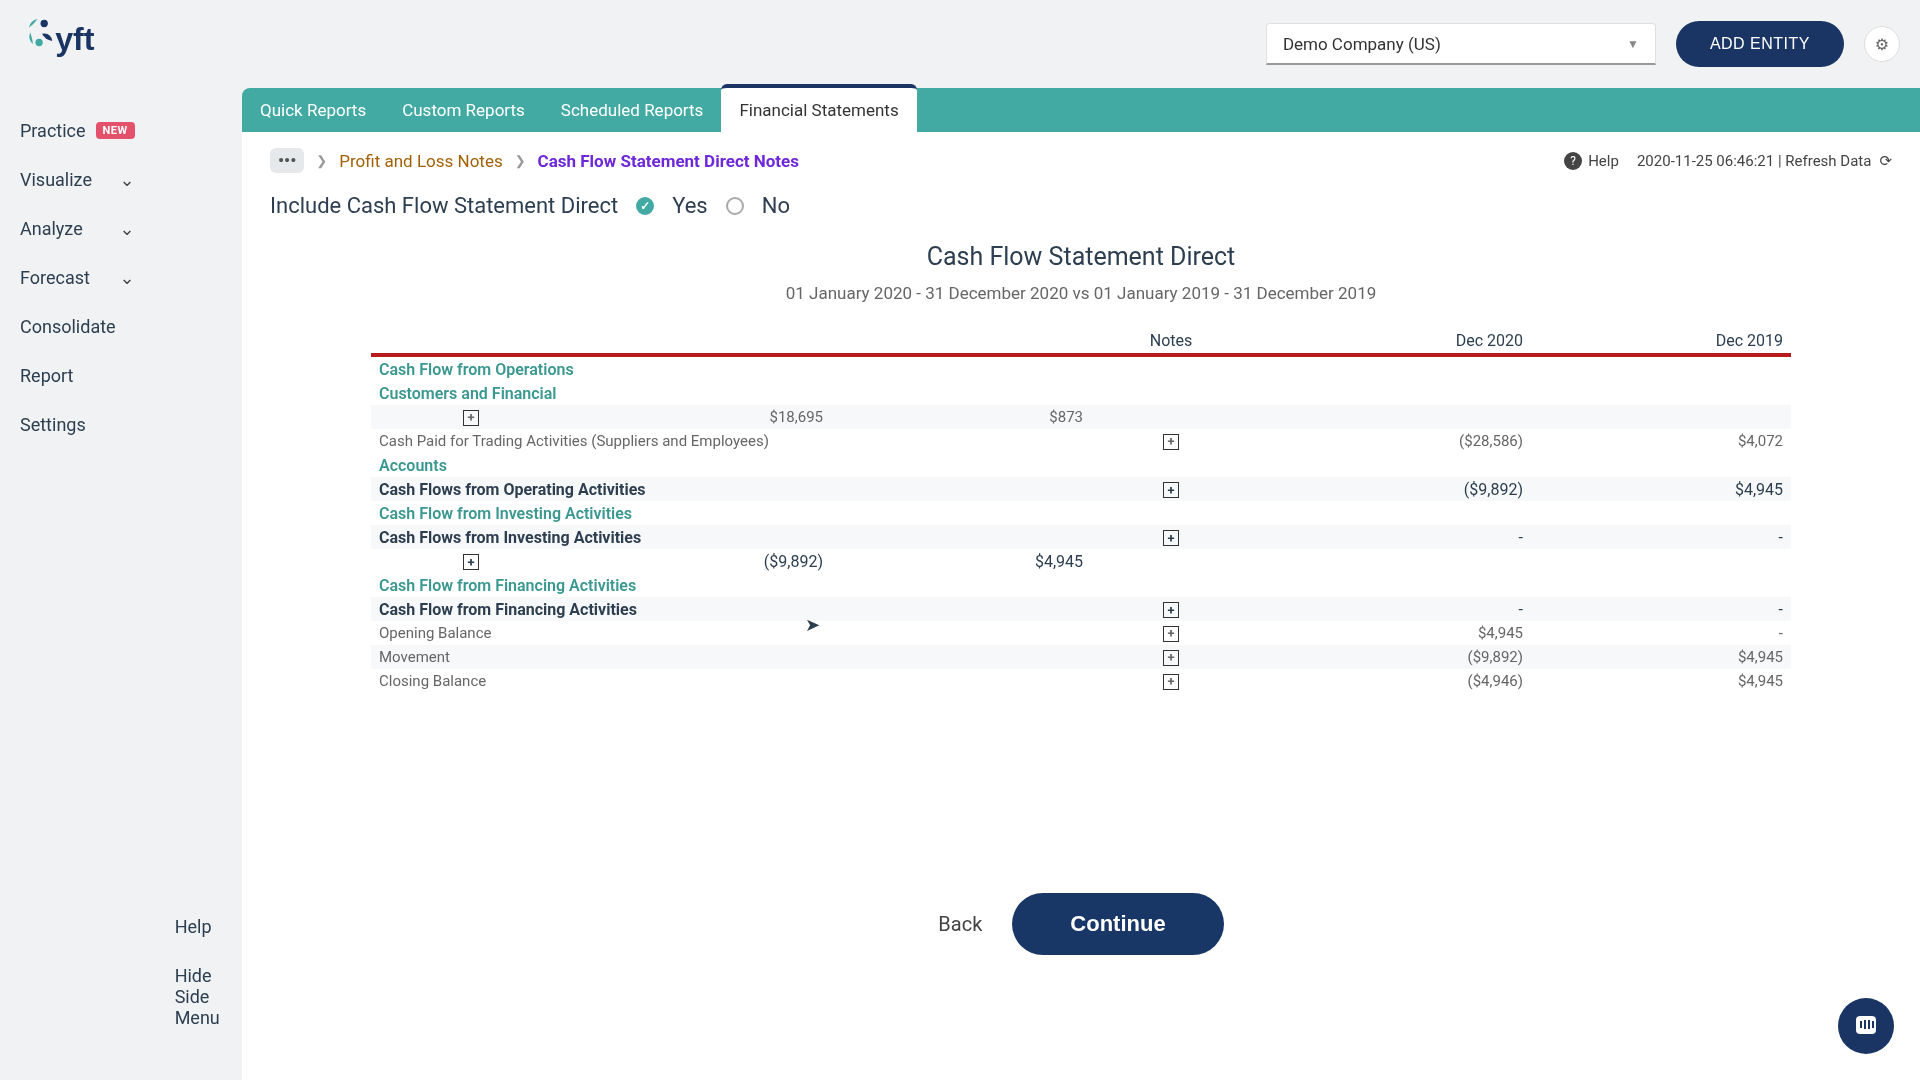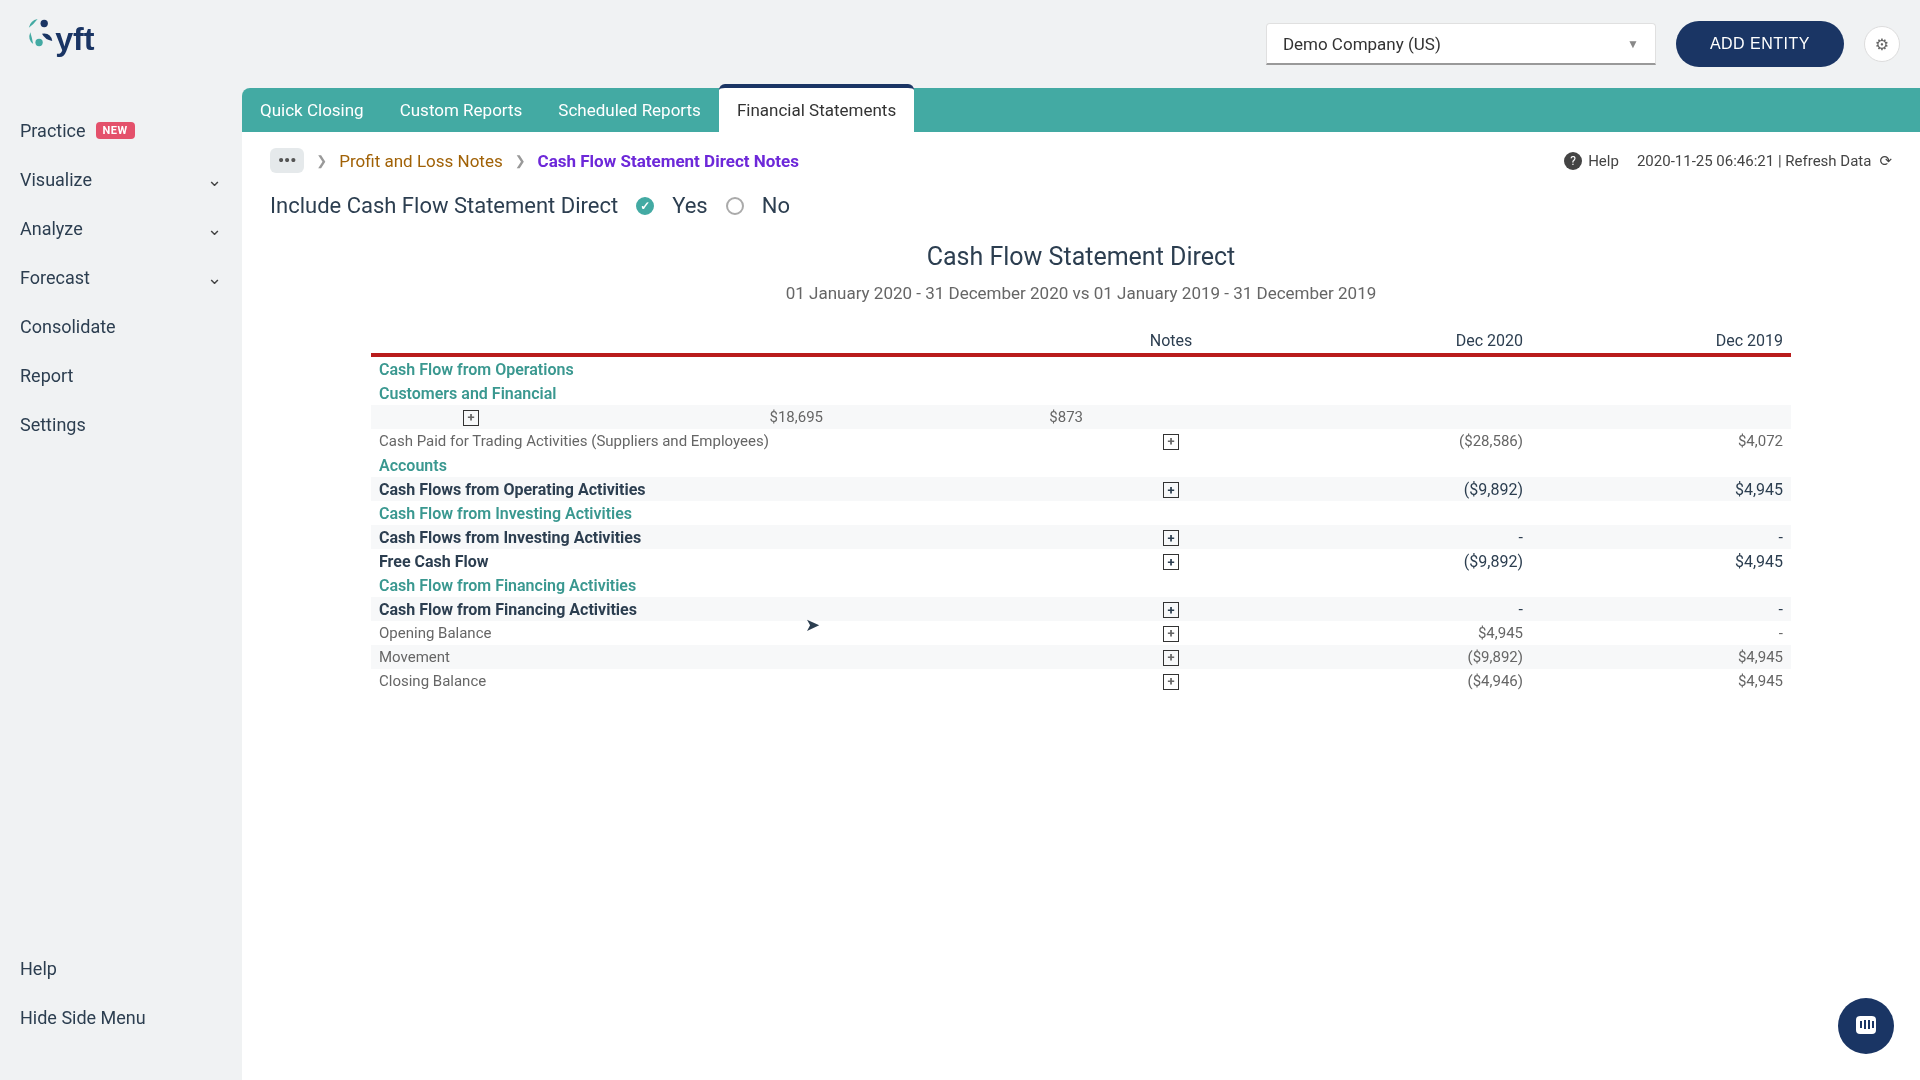--- a/index.html
+++ b/index.html
@@ -7,21 +7,21 @@
 .topbar{height:88px;display:flex;align-items:center;padding:0 20px;gap:20px}
 .logo{display:flex;align-items:center;gap:4px}
 .logo svg{width:110px;height:62px}
 .spacer{flex:1}
 .company-select{width:390px;height:42px;background:#fff;border:1px solid #e0e0e0;border-bottom:2px solid #999;border-radius:4px 4px 0 0;display:flex;align-items:center;padding:0 16px;font-size:17px;color:#333}
 .company-select .arrow{margin-left:auto;color:#888;font-size:12px}
 .add-entity{background:#1a3564;color:#fff;border:none;border-radius:999px;padding:14px 34px;font-size:16px;font-weight:500;letter-spacing:0.5px;cursor:pointer}
 .gear-btn{width:36px;height:36px;border-radius:50%;background:#fff;display:flex;align-items:center;justify-content:center;cursor:pointer;border:1px solid #ddd;color:#666}
 
 .layout{display:flex;height:calc(100% - 88px)}
-.sidebar{width:242px;padding:18px 0;display:flex;flex-direction:column}
+.sidebar{width:242px;padding:18px 0;display:flex;}
 .sidebar-item{padding:14px 20px;font-size:18px;display:flex;align-items:center;gap:10px;cursor:pointer}
 .badge-new{background:#e4516b;color:#fff;font-size:11px;font-weight:700;padding:2px 7px;border-radius:4px;letter-spacing:0.5px}
 .chevron{margin-left:auto;color:#444}
 .sidebar-bottom{margin-top:auto;padding-bottom:20px}
 
 .main{flex:1;display:flex;flex-direction:column}
 .tabs{background:#43aaa3;display:flex;align-items:center;height:44px;border-radius:8px 0 0 0;color:#fff;font-size:17px}
 .tab{padding:0 18px;height:100%;display:flex;align-items:center;cursor:pointer}
 .tab.active{background:#fff;color:#333;border-top:4px solid #1a3564;border-radius:6px 6px 0 0;margin-top:-4px;height:calc(100% + 4px)}
 
@@ -126,21 +126,21 @@
           <span>Help</span>
         </div>
       <div class="sidebar-item">
           <span>Hide Side Menu</span>
         </div>
     </div>
   </div>
 
   <div class="main">
     <div class="tabs" id="tabs-ct">
-        <div class="tab">Quick Closing</div>
+        <div class="tab">Quick Reports</div>
         <div class="tab">Custom Reports</div>
         <div class="tab">Scheduled Reports</div>
         <div class="tab active">Financial Statements</div>
       </div>
     <div class="panel">
 
       <div class="crumbs">
         <span class="crumb-dots">•••</span>
         <span class="crumb-sep">❯</span>
         <span class="crumb-link">Profit and Loss Notes</span>
@@ -218,21 +218,20 @@
               <div class="c-v1"></div>
               <div class="c-v2"></div>
             </div>
             <div class="grid-row alt">
               <div class="c-label hdr-bold">Cash Flows from Investing Activities</div>
               <div class="c-notes"><span class="plus">+</span></div>
               <div class="c-v1">-</div>
               <div class="c-v2">-</div>
             </div>
             <div class="grid-row">
-              <div class="c-label hdr-bold">Free Cash Flow</div>
               <div class="c-notes"><span class="plus">+</span></div>
               <div class="c-v1">($9,892)</div>
               <div class="c-v2">$4,945</div>
             </div>
             <div class="grid-row">
               <div class="c-label hdr-teal">Cash Flow from Financing Activities</div>
               <div class="c-notes"></div>
               <div class="c-v1"></div>
               <div class="c-v2"></div>
             </div>
@@ -256,20 +255,24 @@
             </div>
             <div class="grid-row row-line">
               <div class="c-label">Closing Balance</div>
               <div class="c-notes"><span class="plus">+</span></div>
               <div class="c-v1">($4,946)</div>
               <div class="c-v2">$4,945</div>
             </div>
           </div>
       </div>
 
+      <div class="footer-btns">
+        <span class="btn-back">Back</span>
+        <button class="btn-continue">Continue</button>
+      </div>
 
     </div>
   </div>
 </div>
 
 <div class="intercom">
   <svg width="28" height="28" viewBox="0 0 28 28">
     <rect x="4" y="4" width="20" height="18" rx="4" fill="#fff"></rect>
     <rect x="8" y="9" width="2" height="7" fill="#1a3564"></rect>
     <rect x="12" y="8" width="2" height="9" fill="#1a3564"></rect>

